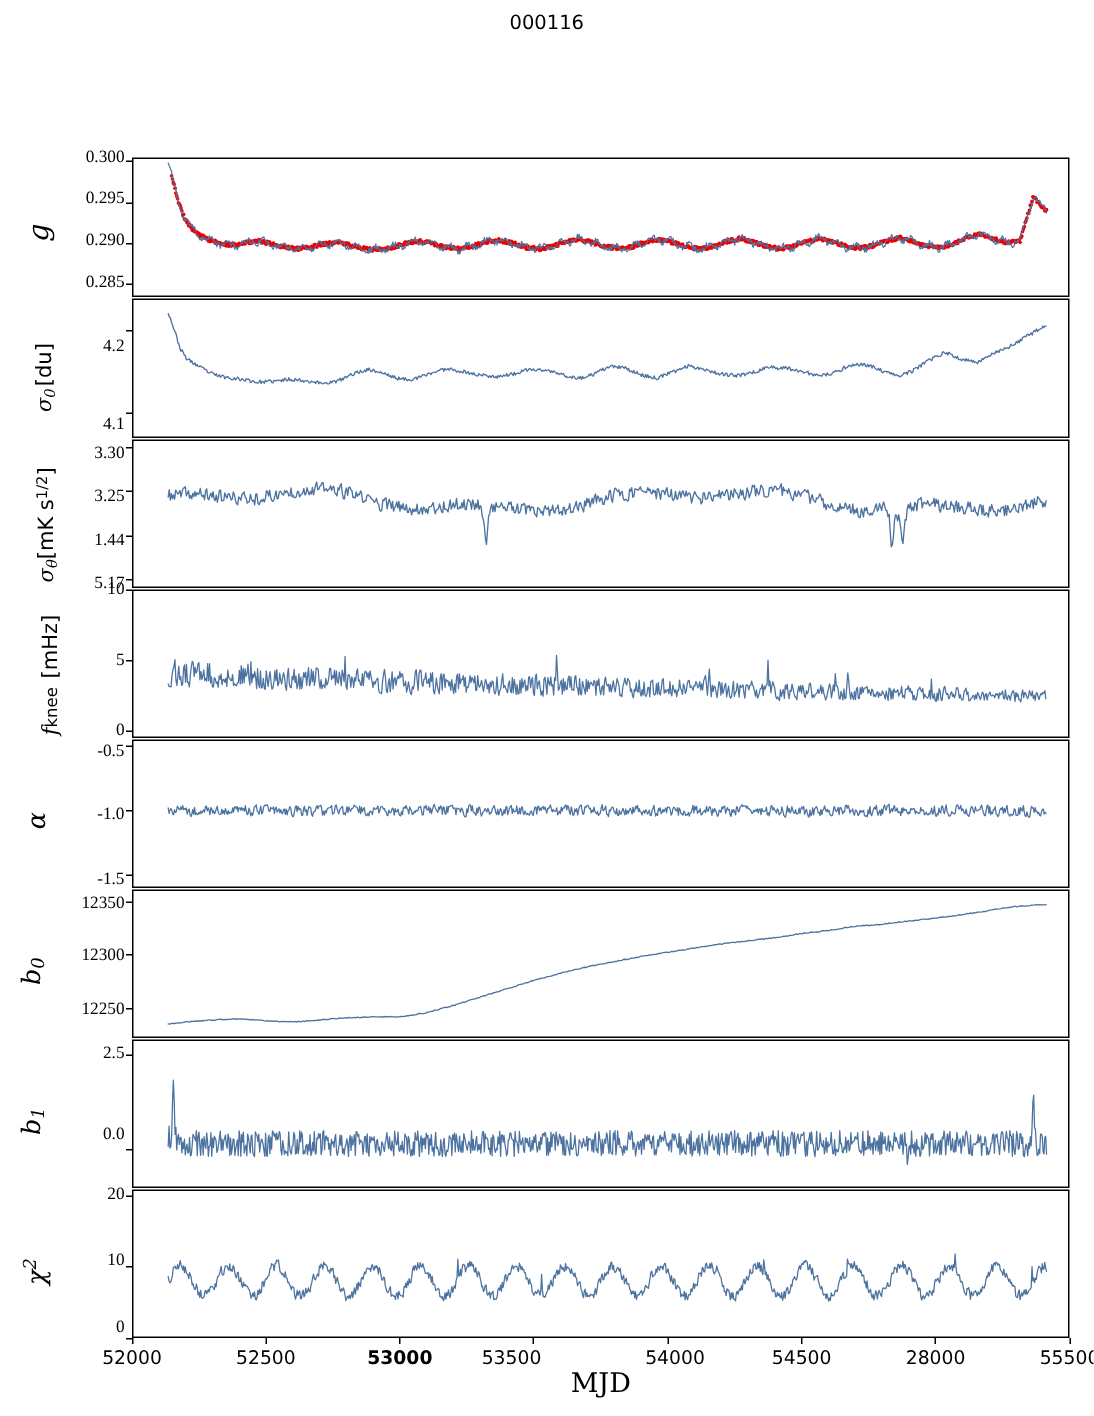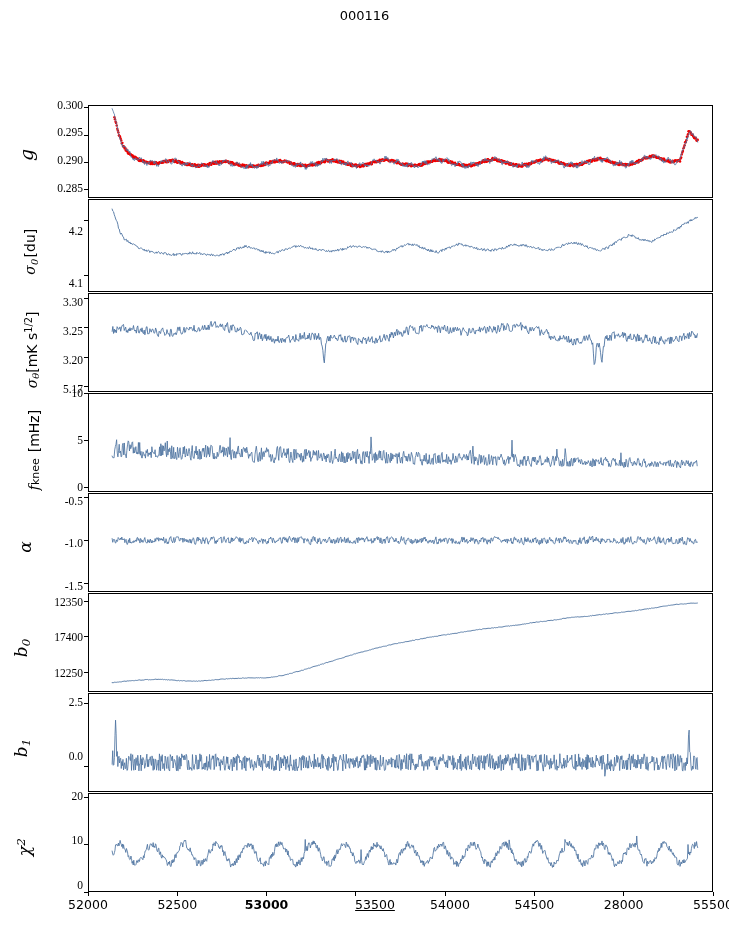--- a/index.html
+++ b/index.html
@@ -1159,21 +1159,21 @@
         <path d="M23.21 38.10 L23.93 33.13 L24.64 40.28 L25.36 35.76 L26.07 39.27 L26.79 36.67 L27.50 39.54 L28.21 33.37 L28.93 34.55 L29.64 36.04 L30.36 35.46 L31.07 33.57 L31.79 38.06 L32.50 34.58 L33.21 32.10 L33.93 31.84 L34.64 31.07 L35.36 37.28 L36.07 35.56 L36.79 33.81 L37.50 38.98 L38.21 37.09 L38.93 39.41 L39.64 35.60 L40.36 37.77 L41.07 34.41 L41.79 37.45 L42.50 35.16 L43.21 36.29 L43.93 35.69 L44.64 32.17 L45.36 36.67 L46.07 37.83 L46.79 36.74 L47.50 39.96 L48.21 34.03 L48.93 32.54 L49.64 39.09 L50.36 39.97 L51.07 37.20 L51.79 35.47 L52.50 38.42 L53.21 34.51 L53.93 39.52 L54.64 40.48 L55.36 36.84 L56.07 41.65 L56.79 38.15 L57.50 33.64 L58.21 33.33 L58.93 40.77 L59.64 40.53 L60.36 40.43 L61.07 35.38 L61.79 37.50 L62.50 38.94 L63.21 36.07 L63.93 35.77 L64.64 37.95 L65.36 40.12 L66.07 39.41 L66.79 34.66 L67.50 36.72 L68.21 40.43 L68.93 42.61 L69.64 43.47 L70.36 38.00 L71.07 38.88 L71.79 40.35 L72.50 36.41 L73.21 35.73 L73.93 34.59 L74.64 38.23 L75.36 38.85 L76.07 42.28 L76.79 41.48 L77.50 41.05 L78.21 36.35 L78.93 39.43 L79.64 40.94 L80.36 40.30 L81.07 43.38 L81.79 36.10 L82.50 36.08 L83.21 42.15 L83.93 43.36 L84.64 41.61 L85.36 40.13 L86.07 41.22 L86.79 39.47 L87.50 41.60 L88.21 39.20 L88.93 33.98 L89.64 34.09 L90.36 37.43 L91.07 33.54 L91.79 38.46 L92.50 40.58 L93.21 41.07 L93.93 39.77 L94.64 37.22 L95.36 33.91 L96.07 39.45 L96.79 38.82 L97.50 34.71 L98.21 34.20 L98.93 35.11 L99.64 36.31 L100.36 36.80 L101.07 33.70 L101.79 35.12 L102.50 33.93 L103.21 35.08 L103.93 37.41 L104.64 37.16 L105.36 31.97 L106.07 38.04 L106.79 36.88 L107.50 38.57 L108.21 38.57 L108.93 37.65 L109.64 34.51 L110.36 34.27 L111.07 38.05 L111.79 36.88 L112.50 36.01 L113.21 35.36 L113.93 32.33 L114.64 36.64 L115.36 35.89 L116.07 31.71 L116.79 34.32 L117.50 36.69 L118.21 34.33 L118.93 36.09 L119.64 31.63 L120.36 36.56 L121.07 33.46 L121.79 30.06 L122.50 27.91 L123.21 33.16 L123.93 32.94 L124.64 30.76 L125.36 30.27 L126.07 28.31 L126.79 28.35 L127.50 34.14 L128.21 33.00 L128.93 32.48 L129.64 34.22 L130.36 32.95 L131.07 32.46 L131.79 30.44 L132.50 33.64 L133.21 31.37 L133.93 30.92 L134.64 35.38 L135.36 36.04 L136.07 37.31 L136.79 31.75 L137.50 33.32 L138.21 30.32 L138.93 29.13 L139.64 35.67 L140.36 39.29 L141.07 39.42 L141.79 33.94 L142.50 31.92 L143.21 37.06 L143.93 31.76 L144.64 31.34 L145.36 32.96 L146.07 33.63 L146.79 38.54 L147.50 38.20 L148.21 38.83 L148.93 34.58 L149.64 37.67 L150.36 36.12 L151.07 36.65 L151.79 33.89 L152.50 35.13 L153.21 41.41 L153.93 41.70 L154.64 40.79 L155.36 40.96 L156.07 37.35 L156.79 36.52 L157.50 37.30 L158.21 37.70 L158.93 38.99 L159.64 39.65 L160.36 40.46 L161.07 41.73 L161.79 40.91 L162.50 38.97 L163.21 42.27 L163.93 42.99 L164.64 46.85 L165.36 47.81 L166.07 47.00 L166.79 39.88 L167.50 40.60 L168.21 39.04 L168.93 38.67 L169.64 46.16 L170.36 42.18 L171.07 39.57 L171.79 42.27 L172.50 45.89 L173.21 41.09 L173.93 47.76 L174.64 45.38 L175.36 44.23 L176.07 41.48 L176.79 45.58 L177.50 41.07 L178.21 47.68 L178.93 43.44 L179.64 46.18 L180.36 42.58 L181.07 46.85 L181.79 46.76 L182.50 43.23 L183.21 48.53 L183.93 48.57 L184.64 45.53 L185.36 47.13 L186.07 50.25 L186.79 46.16 L187.50 48.14 L188.21 46.37 L188.93 48.01 L189.64 43.03 L190.36 49.18 L191.07 49.52 L191.79 47.02 L192.50 45.36 L193.21 49.78 L193.93 45.04 L194.64 45.77 L195.36 48.56 L196.07 46.26 L196.79 49.43 L197.50 45.19 L198.21 44.62 L198.93 44.62 L199.64 43.67 L200.36 41.91 L201.07 45.86 L201.79 49.54 L202.50 47.16 L203.21 46.48 L203.93 46.26 L204.64 42.88 L205.36 45.42 L206.07 48.27 L206.79 48.72 L207.50 41.39 L208.21 46.57 L208.93 46.48 L209.64 47.03 L210.36 48.23 L211.07 44.38 L211.79 40.09 L212.50 46.27 L213.21 44.23 L213.93 42.06 L214.64 45.47 L215.36 43.56 L216.07 39.12 L216.79 46.27 L217.50 45.96 L218.21 44.76 L218.93 45.92 L219.64 41.88 L220.36 45.29 L221.07 40.04 L221.79 46.44 L222.50 46.81 L223.21 42.07 L223.93 39.67 L224.64 40.79 L225.36 41.78 L226.07 46.42 L226.79 40.08 L227.50 42.38 L228.21 46.69 L228.93 42.62 L229.64 45.42 L230.36 40.16 L231.07 46.58 L231.79 44.06 L232.50 44.70 L233.21 51.18 L233.93 53.21 L234.64 57.59 L235.36 66.17 L236.07 70.29 L236.79 60.58 L237.50 50.96 L238.21 49.65 L238.93 45.23 L239.64 43.03 L240.36 48.01 L241.07 43.54 L241.79 48.07 L242.50 41.88 L243.21 44.55 L243.93 44.93 L244.64 44.93 L245.36 44.02 L246.07 41.96 L246.79 43.64 L247.50 45.90 L248.21 44.91 L248.93 47.37 L249.64 47.43 L250.36 43.98 L251.07 41.71 L251.79 42.99 L252.50 41.45 L253.21 47.21 L253.93 44.51 L254.64 48.76 L255.36 48.87 L256.07 46.18 L256.79 42.82 L257.50 49.10 L258.21 48.93 L258.93 47.02 L259.64 43.19 L260.36 43.63 L261.07 42.48 L261.79 43.33 L262.50 49.54 L263.21 44.21 L263.93 45.15 L264.64 43.85 L265.36 47.54 L266.07 44.71 L266.79 45.18 L267.50 45.16 L268.21 49.60 L268.93 50.01 L269.64 51.65 L270.36 45.42 L271.07 45.81 L271.79 46.66 L272.50 49.06 L273.21 47.88 L273.93 50.51 L274.64 45.93 L275.36 44.02 L276.07 46.33 L276.79 46.36 L277.50 44.92 L278.21 50.80 L278.93 46.89 L279.64 47.15 L280.36 43.71 L281.07 48.23 L281.79 49.05 L282.50 45.69 L283.21 45.69 L283.93 43.47 L284.64 49.52 L285.36 48.69 L286.07 48.02 L286.79 50.50 L287.50 45.13 L288.21 45.19 L288.93 49.87 L289.64 46.75 L290.36 46.70 L291.07 45.73 L291.79 42.55 L292.50 48.84 L293.21 48.20 L293.93 48.49 L294.64 45.19 L295.36 44.21 L296.07 41.10 L296.79 45.70 L297.50 47.32 L298.21 42.35 L298.93 41.97 L299.64 44.56 L300.36 46.33 L301.07 48.30 L301.79 40.79 L302.50 44.21 L303.21 38.96 L303.93 41.91 L304.64 39.39 L305.36 44.90 L306.07 41.70 L306.79 38.97 L307.50 42.69 L308.21 38.08 L308.93 35.96 L309.64 42.03 L310.36 37.42 L311.07 38.34 L311.79 41.18 L312.50 38.96 L313.21 39.06 L313.93 43.17 L314.64 43.14 L315.36 39.89 L316.07 37.28 L316.79 40.05 L317.50 39.14 L318.21 33.91 L318.93 33.66 L319.64 39.46 L320.36 41.68 L321.07 36.34 L321.79 32.45 L322.50 32.13 L323.21 33.56 L323.93 34.36 L324.64 33.26 L325.36 37.29 L326.07 35.09 L326.79 34.31 L327.50 38.84 L328.21 40.38 L328.93 39.75 L329.64 40.00 L330.36 40.84 L331.07 40.38 L331.79 32.73 L332.50 34.15 L333.21 31.74 L333.93 38.16 L334.64 37.67 L335.36 32.56 L336.07 32.82 L336.79 32.92 L337.50 33.54 L338.21 32.63 L338.93 31.15 L339.64 33.32 L340.36 34.05 L341.07 34.60 L341.79 34.24 L342.50 35.11 L343.21 34.81 L343.93 31.68 L344.64 33.71 L345.36 32.62 L346.07 35.41 L346.79 35.97 L347.50 33.34 L348.21 34.92 L348.93 33.83 L349.64 39.22 L350.36 32.56 L351.07 32.61 L351.79 35.85 L352.50 39.66 L353.21 34.37 L353.93 33.65 L354.64 33.94 L355.36 36.49 L356.07 33.41 L356.79 31.73 L357.50 36.65 L358.21 38.02 L358.93 37.60 L359.64 32.91 L360.36 39.27 L361.07 40.55 L361.79 38.73 L362.50 34.30 L363.21 39.17 L363.93 39.62 L364.64 36.03 L365.36 34.22 L366.07 38.60 L366.79 35.20 L367.50 33.85 L368.21 36.62 L368.93 37.59 L369.64 34.05 L370.36 37.27 L371.07 35.87 L371.79 35.28 L372.50 36.98 L373.21 42.17 L373.93 39.21 L374.64 36.46 L375.36 34.37 L376.07 36.16 L376.79 37.45 L377.50 38.21 L378.21 39.28 L378.93 39.03 L379.64 42.77 L380.36 41.64 L381.07 35.25 L381.79 35.38 L382.50 39.60 L383.21 39.31 L383.93 39.02 L384.64 35.13 L385.36 34.80 L386.07 37.34 L386.79 40.13 L387.50 40.89 L388.21 36.88 L388.93 37.62 L389.64 37.20 L390.36 36.46 L391.07 37.83 L391.79 33.57 L392.50 38.91 L393.21 35.38 L393.93 34.56 L394.64 37.03 L395.36 36.94 L396.07 34.22 L396.79 33.03 L397.50 35.13 L398.21 40.09 L398.93 39.51 L399.64 33.68 L400.36 36.45 L401.07 38.34 L401.79 32.57 L402.50 33.78 L403.21 35.53 L403.93 35.85 L404.64 39.10 L405.36 37.24 L406.07 33.11 L406.79 36.85 L407.50 33.66 L408.21 38.45 L408.93 40.17 L409.64 37.60 L410.36 31.97 L411.07 34.24 L411.79 38.60 L412.50 36.28 L413.21 34.30 L413.93 30.07 L414.64 31.24 L415.36 30.18 L416.07 37.30 L416.79 32.32 L417.50 35.23 L418.21 36.57 L418.93 33.90 L419.64 30.02 L420.36 31.01 L421.07 32.67 L421.79 37.62 L422.50 37.92 L423.21 38.18 L423.93 37.98 L424.64 37.48 L425.36 31.68 L426.07 31.83 L426.79 31.22 L427.50 34.16 L428.21 32.44 L428.93 30.70 L429.64 31.05 L430.36 33.11 L431.07 32.52 L431.79 32.47 L432.50 30.99 L433.21 29.04 L433.93 36.97 L434.64 31.43 L435.36 33.83 L436.07 33.61 L436.79 33.58 L437.50 35.70 L438.21 32.48 L438.93 34.81 L439.64 37.53 L440.36 39.32 L441.07 40.70 L441.79 36.64 L442.50 33.92 L443.21 37.60 L443.93 37.37 L444.64 33.97 L445.36 35.43 L446.07 37.69 L446.79 35.24 L447.50 34.93 L448.21 34.12 L448.93 33.18 L449.64 33.69 L450.36 34.98 L451.07 33.33 L451.79 36.38 L452.50 42.39 L453.21 38.73 L453.93 36.46 L454.64 39.99 L455.36 40.88 L456.07 41.66 L456.79 38.70 L457.50 39.22 L458.21 38.30 L458.93 35.99 L459.64 37.02 L460.36 40.38 L461.07 39.16 L461.79 45.13 L462.50 42.96 L463.21 46.73 L463.93 43.41 L464.64 43.48 L465.36 45.50 L466.07 45.19 L466.79 42.66 L467.50 44.48 L468.21 47.03 L468.93 47.13 L469.64 47.37 L470.36 48.15 L471.07 45.42 L471.79 47.55 L472.50 42.60 L473.21 46.31 L473.93 44.83 L474.64 45.77 L475.36 45.57 L476.07 42.11 L476.79 43.97 L477.50 46.40 L478.21 45.20 L478.93 43.21 L479.64 48.90 L480.36 48.54 L481.07 42.86 L481.79 49.68 L482.50 46.70 L483.21 48.93 L483.93 45.63 L484.64 50.59 L485.36 52.13 L486.07 51.95 L486.79 45.93 L487.50 48.48 L488.21 51.65 L488.93 45.52 L489.64 47.27 L490.36 45.15 L491.07 49.18 L491.79 49.44 L492.50 50.53 L493.21 49.01 L493.93 50.38 L494.64 48.77 L495.36 47.34 L496.07 44.76 L496.79 42.75 L497.50 47.67 L498.21 46.48 L498.93 42.55 L499.64 44.70 L500.36 47.26 L501.07 43.41 L501.79 41.45 L502.50 44.74 L503.21 47.12 L503.93 47.30 L504.64 51.39 L505.36 49.86 L506.07 61.14 L506.79 72.00 L507.50 70.63 L508.21 65.50 L508.93 54.36 L509.64 50.23 L510.36 50.90 L511.07 54.28 L511.79 50.12 L512.50 54.66 L513.21 59.90 L513.93 66.70 L514.64 69.69 L515.36 60.91 L516.07 53.54 L516.79 53.77 L517.50 45.91 L518.21 43.24 L518.93 45.90 L519.64 42.17 L520.36 47.44 L521.07 45.05 L521.79 47.48 L522.50 41.85 L523.21 42.84 L523.93 47.47 L524.64 40.11 L525.36 39.40 L526.07 39.37 L526.79 38.45 L527.50 45.51 L528.21 42.37 L528.93 41.60 L529.64 42.58 L530.36 42.88 L531.07 40.55 L531.79 42.82 L532.50 44.17 L533.21 43.44 L533.93 42.06 L534.64 42.34 L535.36 38.99 L536.07 44.43 L536.79 39.49 L537.50 42.49 L538.21 40.26 L538.93 46.82 L539.64 48.46 L540.36 44.73 L541.07 42.78 L541.79 45.95 L542.50 42.04 L543.21 40.66 L543.93 46.53 L544.64 46.15 L545.36 46.30 L546.07 46.01 L546.79 41.18 L547.50 43.73 L548.21 43.64 L548.93 48.44 L549.64 43.68 L550.36 40.71 L551.07 48.02 L551.79 41.95 L552.50 47.92 L553.21 45.49 L553.93 44.28 L554.64 46.31 L555.36 49.63 L556.07 49.48 L556.79 46.96 L557.50 45.28 L558.21 41.47 L558.93 44.82 L559.64 41.76 L560.36 47.82 L561.07 47.64 L561.79 47.98 L562.50 44.77 L563.21 48.27 L563.93 48.93 L564.64 50.86 L565.36 46.49 L566.07 43.42 L566.79 43.45 L567.50 49.84 L568.21 43.78 L568.93 50.55 L569.64 50.17 L570.36 48.77 L571.07 49.64 L571.79 51.68 L572.50 44.76 L573.21 47.75 L573.93 43.23 L574.64 45.83 L575.36 48.23 L576.07 47.79 L576.79 50.61 L577.50 51.04 L578.21 46.60 L578.93 47.34 L579.64 48.27 L580.36 45.32 L581.07 45.24 L581.79 44.73 L582.50 50.82 L583.21 43.80 L583.93 50.44 L584.64 43.92 L585.36 46.29 L586.07 48.59 L586.79 48.03 L587.50 46.42 L588.21 46.02 L588.93 42.96 L589.64 44.16 L590.36 47.47 L591.07 47.73 L591.79 48.77 L592.50 42.79 L593.21 43.15 L593.93 43.02 L594.64 47.63 L595.36 43.25 L596.07 42.60 L596.79 40.09 L597.50 46.39 L598.21 42.84 L598.93 43.87 L599.64 45.21 L600.36 40.61 L601.07 40.21 L601.79 45.80 L602.50 39.22 L603.21 43.24 L603.93 43.28 L604.64 37.85 L605.36 38.67 L606.07 39.65 L606.79 41.62 L607.50 41.27 L608.21 44.93 L608.93 42.20 L609.64 44.60 L610.36 40.59" fill="none" stroke="#4c72a0" stroke-width="0.9" stroke-linejoin="round" stroke-linecap="round"></path>
       </svg>
   </div>
   <div class="ytick-wrap" style="top:296px;">
       <span class="ytick">3.30</span>
     </div>
   <div class="ytick-wrap" style="top:325px;">
       <span class="ytick">3.25</span>
     </div>
   <div class="ytick-wrap" style="top:354px;">
-      <span class="ytick">3.20</span>
+      <span class="ytick">1.44</span>
     </div>
   <div class="ytick-wrap" style="top:383px;">
       <span class="ytick">5.17</span>
     </div>
   <div class="ylabel" style="left:-50px; top:341px; width:165px; transform:rotate(-90deg); font-size:14px; font-style:normal;">
     <span style="font-family:'DejaVu Serif',serif; font-style:italic;">σ<sub>θ</sub></span><span style="font-family:'DejaVu Sans',sans-serif;">[mK s<sup>1/2</sup>]</span>
   </div>
 
   <div class="panel" id="panel-fknee" style="top:393px; height:99px;">
     <svg viewBox="0 0 625 99" preserveAspectRatio="none">
@@ -1211,21 +1211,21 @@
 
   <div class="panel" id="panel-b0" style="top:593px; height:99px;">
     <svg viewBox="0 0 625 99" preserveAspectRatio="none">
         <path d="M23.21 90.47 L24.29 90.57 L25.36 90.06 L26.43 90.13 L27.50 90.14 L28.57 89.92 L29.64 89.90 L30.71 89.64 L31.79 89.75 L32.86 89.62 L33.93 89.12 L35.00 89.05 L36.07 88.80 L37.14 89.30 L38.21 88.63 L39.29 88.82 L40.36 88.58 L41.43 88.61 L42.50 88.47 L43.57 88.33 L44.64 88.47 L45.71 88.45 L46.79 88.11 L47.86 88.25 L48.93 88.09 L50.00 87.69 L51.07 87.65 L52.14 88.11 L53.21 87.80 L54.29 87.94 L55.36 87.68 L56.43 87.31 L57.50 87.30 L58.57 87.21 L59.64 87.68 L60.71 87.41 L61.79 87.58 L62.86 87.43 L63.93 87.40 L65.00 87.34 L66.07 87.08 L67.14 86.84 L68.21 87.37 L69.29 86.96 L70.36 87.19 L71.43 87.04 L72.50 87.23 L73.57 86.95 L74.64 87.45 L75.71 87.19 L76.79 87.55 L77.86 87.36 L78.93 87.82 L80.00 87.35 L81.07 87.93 L82.14 87.63 L83.21 87.66 L84.29 87.87 L85.36 87.88 L86.43 88.06 L87.50 88.37 L88.57 88.51 L89.64 88.13 L90.71 88.69 L91.79 88.36 L92.86 88.46 L93.93 88.66 L95.00 88.32 L96.07 88.54 L97.14 88.96 L98.21 88.89 L99.29 88.66 L100.36 88.82 L101.43 88.70 L102.50 88.88 L103.57 89.07 L104.64 88.79 L105.71 88.88 L106.79 89.08 L107.86 88.75 L108.93 89.18 L110.00 88.64 L111.07 88.84 L112.14 88.98 L113.21 88.45 L114.29 88.82 L115.36 88.37 L116.43 88.14 L117.50 88.42 L118.57 88.39 L119.64 88.15 L120.71 88.03 L121.79 88.23 L122.86 87.96 L123.93 87.76 L125.00 87.90 L126.07 87.61 L127.14 87.25 L128.21 87.48 L129.29 87.45 L130.36 87.47 L131.43 86.94 L132.50 86.81 L133.57 86.72 L134.64 86.79 L135.71 86.97 L136.79 86.89 L137.86 86.35 L138.93 86.69 L140.00 86.46 L141.07 86.43 L142.14 86.13 L143.21 86.48 L144.29 85.96 L145.36 86.29 L146.43 86.34 L147.50 86.03 L148.57 86.36 L149.64 85.81 L150.71 86.15 L151.79 86.08 L152.86 86.16 L153.93 85.60 L155.00 85.72 L156.07 85.98 L157.14 85.76 L158.21 85.88 L159.29 85.53 L160.36 85.44 L161.43 85.61 L162.50 85.59 L163.57 85.60 L164.64 85.66 L165.71 85.72 L166.79 85.73 L167.86 85.40 L168.93 85.64 L170.00 85.40 L171.07 85.71 L172.14 85.27 L173.21 85.64 L174.29 85.59 L175.36 85.74 L176.43 85.68 L177.50 85.66 L178.57 85.37 L179.64 85.44 L180.71 85.25 L181.79 85.29 L182.86 84.74 L183.93 84.89 L185.00 84.64 L186.07 84.56 L187.14 84.38 L188.21 84.34 L189.29 84.10 L190.36 83.40 L191.43 83.32 L192.50 83.44 L193.57 83.41 L194.64 83.26 L195.71 82.87 L196.79 82.38 L197.86 82.28 L198.93 81.88 L200.00 81.91 L201.07 81.13 L202.14 81.02 L203.21 81.02 L204.29 80.71 L205.36 79.94 L206.43 79.74 L207.50 79.35 L208.57 79.08 L209.64 79.35 L210.71 78.79 L211.79 78.75 L212.86 77.89 L213.93 77.92 L215.00 77.85 L216.07 76.92 L217.14 76.75 L218.21 76.50 L219.29 76.19 L220.36 75.61 L221.43 75.78 L222.50 75.29 L223.57 74.69 L224.64 74.31 L225.71 73.86 L226.79 73.77 L227.86 73.37 L228.93 73.37 L230.00 72.65 L231.07 72.77 L232.14 71.89 L233.21 71.71 L234.29 71.29 L235.36 71.42 L236.43 70.63 L237.50 70.20 L238.57 69.80 L239.64 70.04 L240.71 69.12 L241.79 69.19 L242.86 68.68 L243.93 68.67 L245.00 68.17 L246.07 67.67 L247.14 67.30 L248.21 66.81 L249.29 66.54 L250.36 66.28 L251.43 65.94 L252.50 65.82 L253.57 65.55 L254.64 65.09 L255.71 64.96 L256.79 64.14 L257.86 63.72 L258.93 63.50 L260.00 63.29 L261.07 62.95 L262.14 62.43 L263.21 62.44 L264.29 62.12 L265.36 61.41 L266.43 61.04 L267.50 61.09 L268.57 60.42 L269.64 60.36 L270.71 59.85 L271.79 59.80 L272.86 59.24 L273.93 59.24 L275.00 59.11 L276.07 58.49 L277.14 58.28 L278.21 58.14 L279.29 57.87 L280.36 57.63 L281.43 57.08 L282.50 57.02 L283.57 56.47 L284.64 56.13 L285.71 56.07 L286.79 55.40 L287.86 55.26 L288.93 55.06 L290.00 55.08 L291.07 54.31 L292.14 54.36 L293.21 54.12 L294.29 53.71 L295.36 53.38 L296.43 53.35 L297.50 53.20 L298.57 53.11 L299.64 52.41 L300.71 52.07 L301.79 51.87 L302.86 52.06 L303.93 51.44 L305.00 51.13 L306.07 50.86 L307.14 50.66 L308.21 50.67 L309.29 50.68 L310.36 49.99 L311.43 49.89 L312.50 49.78 L313.57 49.53 L314.64 49.61 L315.71 49.23 L316.79 48.97 L317.86 48.54 L318.93 48.66 L320.00 48.44 L321.07 48.30 L322.14 47.84 L323.21 47.98 L324.29 47.24 L325.36 47.37 L326.43 47.40 L327.50 46.60 L328.57 46.44 L329.64 46.62 L330.71 46.48 L331.79 46.23 L332.86 45.55 L333.93 45.67 L335.00 45.63 L336.07 45.09 L337.14 45.28 L338.21 44.82 L339.29 44.30 L340.36 44.34 L341.43 44.11 L342.50 43.97 L343.57 43.98 L344.64 43.56 L345.71 43.69 L346.79 43.20 L347.86 43.24 L348.93 43.14 L350.00 43.14 L351.07 42.38 L352.14 42.57 L353.21 42.10 L354.29 41.97 L355.36 41.73 L356.43 41.59 L357.50 41.82 L358.57 41.71 L359.64 41.15 L360.71 41.05 L361.79 41.25 L362.86 40.73 L363.93 40.69 L365.00 40.30 L366.07 40.42 L367.14 40.06 L368.21 40.18 L369.29 40.11 L370.36 39.47 L371.43 39.53 L372.50 39.04 L373.57 38.84 L374.64 38.94 L375.71 38.87 L376.79 38.37 L377.86 38.48 L378.93 38.20 L380.00 37.87 L381.07 37.88 L382.14 37.75 L383.21 37.72 L384.29 37.28 L385.36 37.12 L386.43 37.09 L387.50 36.89 L388.57 36.45 L389.64 36.55 L390.71 36.28 L391.79 35.99 L392.86 36.17 L393.93 36.25 L395.00 35.54 L396.07 35.43 L397.14 35.39 L398.21 35.46 L399.29 35.17 L400.36 35.00 L401.43 34.99 L402.50 35.18 L403.57 34.67 L404.64 34.53 L405.71 34.79 L406.79 34.20 L407.86 34.49 L408.93 34.24 L410.00 34.23 L411.07 33.65 L412.14 33.72 L413.21 33.76 L414.29 33.76 L415.36 33.49 L416.43 33.18 L417.50 32.96 L418.57 32.74 L419.64 32.81 L420.71 32.46 L421.79 32.94 L422.86 32.34 L423.93 32.43 L425.00 32.15 L426.07 32.01 L427.14 32.17 L428.21 31.61 L429.29 31.94 L430.36 31.57 L431.43 31.59 L432.50 31.36 L433.57 31.26 L434.64 30.80 L435.71 30.85 L436.79 30.48 L437.86 30.65 L438.93 30.21 L440.00 30.18 L441.07 30.06 L442.14 29.63 L443.21 29.20 L444.29 29.60 L445.36 29.06 L446.43 29.05 L447.50 29.15 L448.57 28.42 L449.64 28.66 L450.71 28.66 L451.79 28.53 L452.86 27.93 L453.93 28.05 L455.00 28.21 L456.07 27.95 L457.14 27.89 L458.21 27.89 L459.29 27.62 L460.36 27.07 L461.43 27.07 L462.50 27.09 L463.57 26.74 L464.64 27.08 L465.71 26.80 L466.79 26.28 L467.86 26.42 L468.93 26.43 L470.00 26.11 L471.07 26.11 L472.14 25.83 L473.21 25.66 L474.29 25.54 L475.36 24.84 L476.43 24.81 L477.50 24.93 L478.57 24.77 L479.64 24.27 L480.71 24.35 L481.79 24.18 L482.86 24.22 L483.93 23.78 L485.00 23.74 L486.07 23.73 L487.14 23.64 L488.21 23.41 L489.29 23.49 L490.36 23.18 L491.43 23.48 L492.50 23.46 L493.57 23.26 L494.64 23.23 L495.71 23.21 L496.79 22.80 L497.86 22.94 L498.93 22.94 L500.00 22.93 L501.07 22.67 L502.14 22.58 L503.21 22.08 L504.29 22.41 L505.36 21.69 L506.43 22.06 L507.50 21.84 L508.57 21.66 L509.64 21.34 L510.71 21.46 L511.79 20.92 L512.86 21.19 L513.93 21.18 L515.00 20.95 L516.07 20.55 L517.14 20.76 L518.21 20.45 L519.29 20.07 L520.36 20.51 L521.43 20.23 L522.50 20.06 L523.57 19.88 L524.64 19.95 L525.71 19.59 L526.79 19.34 L527.86 19.12 L528.93 19.11 L530.00 19.34 L531.07 19.11 L532.14 19.03 L533.21 18.97 L534.29 18.45 L535.36 18.59 L536.43 18.47 L537.50 18.39 L538.57 18.06 L539.64 17.86 L540.71 17.68 L541.79 17.63 L542.86 17.83 L543.93 17.60 L545.00 17.35 L546.07 17.27 L547.14 17.24 L548.21 16.73 L549.29 17.06 L550.36 16.77 L551.43 16.41 L552.50 16.08 L553.57 16.43 L554.64 16.06 L555.71 15.88 L556.79 15.58 L557.86 15.30 L558.93 15.45 L560.00 14.93 L561.07 15.33 L562.14 14.71 L563.21 14.94 L564.29 14.35 L565.36 14.42 L566.43 14.37 L567.50 14.17 L568.57 13.88 L569.64 14.03 L570.71 13.64 L571.79 13.40 L572.86 13.03 L573.93 12.89 L575.00 12.64 L576.07 12.43 L577.14 12.36 L578.21 12.30 L579.29 12.19 L580.36 12.05 L581.43 11.54 L582.50 11.66 L583.57 11.42 L584.64 11.27 L585.71 11.24 L586.79 10.97 L587.86 10.89 L588.93 10.42 L590.00 10.46 L591.07 10.75 L592.14 10.50 L593.21 10.19 L594.29 10.10 L595.36 10.22 L596.43 10.31 L597.50 10.06 L598.57 10.13 L599.64 9.98 L600.71 9.60 L601.79 9.57 L602.86 9.50 L603.93 9.22 L605.00 9.41 L606.07 9.27 L607.14 9.43 L608.21 9.44 L609.29 9.39 L610.36 9.24" fill="none" stroke="#4c72a0" stroke-width="0.9" stroke-linejoin="round" stroke-linecap="round"></path>
       </svg>
   </div>
   <div class="ytick-wrap" style="top:596px;">
       <span class="ytick">12350</span>
     </div>
   <div class="ytick-wrap" style="top:631px;">
-      <span class="ytick">17400</span>
+      <span class="ytick">12300</span>
     </div>
   <div class="ytick-wrap" style="top:667px;">
       <span class="ytick">12250</span>
     </div>
   <div class="ylabel" style="left:-8px; top:637px; width:60px; transform:rotate(-90deg); font-size:17px; font-family:'DejaVu Serif',serif; font-style:italic;">b<sub>0</sub></div>
 
   <div class="panel" id="panel-b1" style="top:693px; height:99px;">
     <svg viewBox="0 0 625 99" preserveAspectRatio="none">
         <path d="M23.21 71.71 L23.79 57.86 L24.36 72.78 L24.93 72.13 L25.50 64.81 L26.07 42.48 L26.64 26.69 L27.21 40.03 L27.79 63.60 L28.36 58.72 L28.93 74.08 L29.50 65.67 L30.07 63.52 L30.64 70.38 L31.21 65.98 L31.79 65.57 L32.36 76.04 L32.93 68.86 L33.50 73.18 L34.07 66.74 L34.64 77.46 L35.21 72.86 L35.79 70.12 L36.36 76.25 L36.93 75.51 L37.50 65.60 L38.07 78.08 L38.64 77.59 L39.21 71.72 L39.79 63.53 L40.36 64.84 L40.93 65.96 L41.50 67.96 L42.07 60.96 L42.64 77.98 L43.21 64.74 L43.79 61.95 L44.36 70.79 L44.93 77.84 L45.50 67.13 L46.07 66.47 L46.64 77.46 L47.21 65.00 L47.79 70.33 L48.36 73.04 L48.93 62.50 L49.50 68.16 L50.07 78.47 L50.64 71.47 L51.21 71.46 L51.79 62.30 L52.36 78.40 L52.93 66.08 L53.50 72.50 L54.07 64.75 L54.64 66.19 L55.21 67.83 L55.79 75.84 L56.36 74.00 L56.93 69.97 L57.50 65.59 L58.07 61.37 L58.64 74.24 L59.21 66.75 L59.79 74.24 L60.36 68.02 L60.93 66.16 L61.50 63.98 L62.07 70.31 L62.64 72.95 L63.21 63.17 L63.79 65.71 L64.36 77.94 L64.93 66.14 L65.50 77.06 L66.07 72.56 L66.64 66.64 L67.21 67.06 L67.79 77.75 L68.36 73.47 L68.93 70.58 L69.50 67.34 L70.07 78.03 L70.64 61.08 L71.21 65.28 L71.79 78.34 L72.36 63.61 L72.93 68.77 L73.50 61.97 L74.07 76.31 L74.64 72.59 L75.21 70.90 L75.79 78.10 L76.36 63.34 L76.93 66.16 L77.50 70.58 L78.07 76.13 L78.64 64.62 L79.21 64.02 L79.79 75.73 L80.36 77.67 L80.93 78.61 L81.50 61.85 L82.07 63.59 L82.64 64.48 L83.21 68.27 L83.79 63.31 L84.36 75.53 L84.93 70.35 L85.50 66.70 L86.07 67.47 L86.64 70.29 L87.21 74.19 L87.79 78.33 L88.36 62.69 L88.93 78.07 L89.50 78.40 L90.07 66.10 L90.64 64.01 L91.21 76.65 L91.79 65.46 L92.36 73.64 L92.93 61.11 L93.50 62.27 L94.07 64.78 L94.64 63.12 L95.21 67.24 L95.79 62.64 L96.36 67.14 L96.93 65.91 L97.50 61.58 L98.07 63.26 L98.64 74.47 L99.21 77.44 L99.79 67.73 L100.36 71.62 L100.93 77.16 L101.50 74.74 L102.07 76.04 L102.64 75.47 L103.21 78.03 L103.79 61.81 L104.36 71.19 L104.93 75.58 L105.50 77.01 L106.07 71.75 L106.64 71.24 L107.21 62.22 L107.79 64.08 L108.36 76.91 L108.93 76.46 L109.50 67.17 L110.07 76.59 L110.64 73.41 L111.21 61.06 L111.79 68.69 L112.36 62.08 L112.93 64.01 L113.50 76.89 L114.07 74.71 L114.64 76.54 L115.21 71.42 L115.79 70.52 L116.36 77.28 L116.93 70.25 L117.50 74.68 L118.07 63.69 L118.64 77.97 L119.21 76.18 L119.79 68.95 L120.36 74.82 L120.93 61.66 L121.50 76.01 L122.07 76.97 L122.64 66.14 L123.21 66.74 L123.79 63.01 L124.36 65.91 L124.93 63.14 L125.50 77.23 L126.07 74.44 L126.64 61.78 L127.21 61.07 L127.79 73.90 L128.36 65.29 L128.93 64.63 L129.50 67.58 L130.07 65.66 L130.64 73.55 L131.21 69.75 L131.79 77.96 L132.36 66.90 L132.93 69.96 L133.50 68.50 L134.07 72.19 L134.64 66.06 L135.21 63.55 L135.79 75.51 L136.36 77.87 L136.93 74.69 L137.50 70.77 L138.07 64.02 L138.64 70.85 L139.21 64.30 L139.79 76.37 L140.36 73.39 L140.93 77.37 L141.50 72.25 L142.07 70.77 L142.64 66.65 L143.21 69.70 L143.79 78.48 L144.36 67.35 L144.93 64.29 L145.50 74.41 L146.07 65.12 L146.64 70.77 L147.21 67.83 L147.79 63.64 L148.36 77.88 L148.93 61.67 L149.50 62.06 L150.07 64.95 L150.64 63.62 L151.21 70.14 L151.79 67.45 L152.36 68.51 L152.93 68.55 L153.50 77.01 L154.07 71.25 L154.64 65.06 L155.21 64.94 L155.79 75.64 L156.36 63.21 L156.93 75.92 L157.50 78.36 L158.07 65.06 L158.64 68.84 L159.21 65.36 L159.79 67.06 L160.36 67.63 L160.93 65.04 L161.50 70.87 L162.07 75.76 L162.64 67.80 L163.21 67.04 L163.79 74.32 L164.36 72.11 L164.93 77.92 L165.50 75.93 L166.07 68.65 L166.64 69.61 L167.21 72.92 L167.79 75.24 L168.36 69.45 L168.93 66.67 L169.50 62.32 L170.07 68.81 L170.64 73.19 L171.21 65.21 L171.79 73.22 L172.36 74.63 L172.93 67.92 L173.50 72.83 L174.07 78.09 L174.64 61.28 L175.21 66.95 L175.79 70.73 L176.36 69.99 L176.93 61.97 L177.50 74.31 L178.07 75.07 L178.64 71.09 L179.21 74.20 L179.79 68.36 L180.36 75.10 L180.93 76.27 L181.50 63.23 L182.07 64.93 L182.64 65.82 L183.21 76.97 L183.79 64.94 L184.36 66.72 L184.93 75.00 L185.50 78.28 L186.07 73.94 L186.64 77.75 L187.21 68.65 L187.79 77.34 L188.36 62.31 L188.93 66.97 L189.50 67.68 L190.07 61.20 L190.64 68.21 L191.21 78.55 L191.79 68.46 L192.36 64.46 L192.93 75.54 L193.50 66.09 L194.07 70.59 L194.64 66.08 L195.21 73.30 L195.79 62.72 L196.36 65.91 L196.93 64.15 L197.50 77.08 L198.07 66.62 L198.64 70.88 L199.21 63.68 L199.79 74.86 L200.36 72.17 L200.93 78.28 L201.50 70.49 L202.07 62.11 L202.64 73.31 L203.21 72.11 L203.79 74.27 L204.36 77.76 L204.93 77.41 L205.50 67.11 L206.07 74.36 L206.64 78.55 L207.21 68.83 L207.79 66.26 L208.36 76.45 L208.93 78.44 L209.50 74.36 L210.07 75.20 L210.64 72.51 L211.21 64.55 L211.79 65.91 L212.36 66.00 L212.93 77.88 L213.50 63.90 L214.07 67.14 L214.64 62.58 L215.21 75.51 L215.79 63.39 L216.36 67.05 L216.93 72.37 L217.50 75.25 L218.07 64.73 L218.64 73.53 L219.21 75.75 L219.79 68.13 L220.36 75.67 L220.93 62.99 L221.50 65.74 L222.07 69.02 L222.64 71.89 L223.21 74.45 L223.79 70.48 L224.36 68.30 L224.93 70.45 L225.50 76.16 L226.07 61.21 L226.64 74.22 L227.21 66.85 L227.79 74.30 L228.36 74.03 L228.93 68.34 L229.50 64.83 L230.07 74.71 L230.64 70.55 L231.21 73.99 L231.79 70.15 L232.36 76.49 L232.93 67.06 L233.50 61.75 L234.07 61.72 L234.64 75.56 L235.21 63.18 L235.79 66.31 L236.36 66.07 L236.93 66.87 L237.50 73.75 L238.07 72.90 L238.64 77.02 L239.21 65.67 L239.79 78.13 L240.36 63.94 L240.93 65.16 L241.50 73.86 L242.07 75.75 L242.64 73.08 L243.21 74.10 L243.79 65.37 L244.36 70.03 L244.93 61.43 L245.50 78.44 L246.07 64.05 L246.64 63.92 L247.21 68.80 L247.79 64.25 L248.36 69.96 L248.93 73.20 L249.50 77.98 L250.07 76.51 L250.64 67.45 L251.21 67.23 L251.79 62.60 L252.36 62.70 L252.93 66.30 L253.50 67.24 L254.07 67.35 L254.64 78.53 L255.21 61.42 L255.79 68.39 L256.36 68.52 L256.93 71.51 L257.50 76.20 L258.07 61.51 L258.64 68.22 L259.21 70.75 L259.79 68.33 L260.36 65.87 L260.93 74.50 L261.50 75.81 L262.07 65.73 L262.64 69.09 L263.21 66.22 L263.79 69.95 L264.36 71.81 L264.93 65.76 L265.50 75.12 L266.07 73.31 L266.64 67.56 L267.21 74.02 L267.79 65.11 L268.36 68.94 L268.93 63.78 L269.50 71.04 L270.07 75.61 L270.64 72.63 L271.21 68.47 L271.79 74.04 L272.36 65.54 L272.93 70.24 L273.50 63.70 L274.07 62.93 L274.64 64.81 L275.21 62.17 L275.79 63.49 L276.36 77.73 L276.93 65.87 L277.50 77.67 L278.07 68.85 L278.64 75.45 L279.21 61.92 L279.79 72.06 L280.36 64.09 L280.93 63.35 L281.50 64.57 L282.07 74.32 L282.64 61.91 L283.21 65.89 L283.79 71.20 L284.36 68.41 L284.93 63.34 L285.50 65.01 L286.07 69.82 L286.64 65.24 L287.21 77.24 L287.79 64.96 L288.36 77.67 L288.93 77.64 L289.50 67.36 L290.07 68.19 L290.64 71.44 L291.21 74.33 L291.79 77.47 L292.36 62.56 L292.93 73.47 L293.50 73.76 L294.07 72.69 L294.64 70.24 L295.21 64.31 L295.79 71.96 L296.36 77.92 L296.93 77.96 L297.50 76.96 L298.07 67.10 L298.64 68.79 L299.21 68.91 L299.79 72.67 L300.36 70.72 L300.93 66.40 L301.50 69.56 L302.07 71.66 L302.64 70.77 L303.21 64.88 L303.79 74.61 L304.36 66.17 L304.93 67.24 L305.50 66.72 L306.07 67.70 L306.64 74.94 L307.21 67.13 L307.79 75.63 L308.36 64.99 L308.93 62.55 L309.50 74.71 L310.07 73.31 L310.64 76.11 L311.21 61.64 L311.79 65.69 L312.36 70.19 L312.93 77.94 L313.50 66.86 L314.07 76.57 L314.64 70.00 L315.21 66.84 L315.79 69.70 L316.36 62.46 L316.93 64.36 L317.50 71.91 L318.07 76.49 L318.64 60.94 L319.21 75.45 L319.79 76.01 L320.36 77.19 L320.93 62.45 L321.50 67.11 L322.07 60.97 L322.64 77.40 L323.21 71.83 L323.79 61.07 L324.36 70.35 L324.93 66.34 L325.50 72.44 L326.07 72.00 L326.64 73.96 L327.21 77.65 L327.79 71.38 L328.36 76.05 L328.93 71.30 L329.50 73.10 L330.07 74.43 L330.64 67.10 L331.21 62.12 L331.79 66.49 L332.36 67.09 L332.93 61.24 L333.50 62.58 L334.07 73.71 L334.64 68.97 L335.21 70.38 L335.79 78.11 L336.36 73.65 L336.93 69.80 L337.50 68.46 L338.07 73.85 L338.64 70.16 L339.21 67.83 L339.79 77.02 L340.36 66.69 L340.93 66.74 L341.50 73.78 L342.07 63.70 L342.64 65.80 L343.21 68.21 L343.79 64.07 L344.36 67.17 L344.93 63.89 L345.50 69.63 L346.07 68.35 L346.64 73.10 L347.21 65.42 L347.79 64.66 L348.36 77.40 L348.93 73.99 L349.50 77.47 L350.07 73.29 L350.64 67.19 L351.21 71.71 L351.79 65.28 L352.36 64.06 L352.93 68.63 L353.50 65.46 L354.07 66.15 L354.64 67.85 L355.21 61.63 L355.79 65.51 L356.36 69.44 L356.93 71.26 L357.50 69.28 L358.07 74.67 L358.64 69.26 L359.21 67.47 L359.79 75.52 L360.36 63.07 L360.93 63.99 L361.50 67.69 L362.07 63.33 L362.64 65.41 L363.21 69.15 L363.79 71.83 L364.36 72.68 L364.93 62.79 L365.50 77.27 L366.07 65.14 L366.64 75.77 L367.21 74.16 L367.79 69.91 L368.36 74.84 L368.93 76.60 L369.50 77.16 L370.07 66.43 L370.64 69.40 L371.21 70.25 L371.79 63.41 L372.36 76.54 L372.93 61.36 L373.50 78.15 L374.07 76.47 L374.64 68.77 L375.21 74.35 L375.79 74.18 L376.36 68.84 L376.93 66.15 L377.50 76.12 L378.07 64.13 L378.64 77.68 L379.21 71.19 L379.79 67.14 L380.36 62.95 L380.93 72.53 L381.50 72.89 L382.07 76.73 L382.64 68.19 L383.21 72.31 L383.79 77.32 L384.36 68.26 L384.93 61.23 L385.50 71.27 L386.07 68.83 L386.64 66.11 L387.21 63.67 L387.79 72.72 L388.36 74.20 L388.93 70.79 L389.50 64.79 L390.07 67.76 L390.64 76.62 L391.21 62.86 L391.79 77.69 L392.36 70.10 L392.93 66.95 L393.50 62.78 L394.07 70.33 L394.64 68.90 L395.21 75.80 L395.79 67.26 L396.36 62.92 L396.93 77.32 L397.50 63.60 L398.07 70.66 L398.64 64.74 L399.21 62.72 L399.79 61.68 L400.36 67.27 L400.93 74.13 L401.50 70.78 L402.07 60.99 L402.64 75.79 L403.21 66.74 L403.79 65.02 L404.36 62.72 L404.93 75.74 L405.50 66.00 L406.07 69.46 L406.64 77.58 L407.21 70.06 L407.79 76.52 L408.36 68.27 L408.93 72.67 L409.50 71.05 L410.07 76.00 L410.64 63.75 L411.21 75.33 L411.79 71.87 L412.36 62.14 L412.93 62.37 L413.50 78.23 L414.07 67.91 L414.64 71.22 L415.21 66.44 L415.79 77.41 L416.36 69.27 L416.93 65.45 L417.50 71.85 L418.07 62.46 L418.64 70.78 L419.21 64.87 L419.79 68.57 L420.36 61.60 L420.93 63.11 L421.50 68.55 L422.07 72.91 L422.64 71.79 L423.21 65.60 L423.79 75.31 L424.36 77.71 L424.93 64.91 L425.50 70.80 L426.07 66.54 L426.64 64.35 L427.21 66.89 L427.79 61.04 L428.36 70.73 L428.93 65.04 L429.50 65.34 L430.07 68.99 L430.64 75.63 L431.21 61.01 L431.79 75.48 L432.36 76.33 L432.93 78.65 L433.50 74.26 L434.07 61.90 L434.64 78.23 L435.21 65.00 L435.79 67.51 L436.36 69.81 L436.93 77.81 L437.50 65.43 L438.07 77.37 L438.64 71.06 L439.21 69.69 L439.79 63.92 L440.36 61.85 L440.93 63.57 L441.50 72.91 L442.07 62.43 L442.64 76.69 L443.21 67.78 L443.79 65.77 L444.36 63.16 L444.93 67.50 L445.50 69.74 L446.07 66.39 L446.64 63.41 L447.21 64.27 L447.79 63.86 L448.36 61.95 L448.93 72.60 L449.50 78.55 L450.07 68.09 L450.64 77.95 L451.21 68.99 L451.79 66.33 L452.36 62.30 L452.93 69.86 L453.50 61.89 L454.07 69.17 L454.64 70.61 L455.21 75.50 L455.79 78.69 L456.36 71.93 L456.93 61.46 L457.50 74.28 L458.07 73.59 L458.64 71.69 L459.21 62.56 L459.79 68.59 L460.36 71.11 L460.93 72.09 L461.50 67.86 L462.07 76.74 L462.64 73.61 L463.21 65.76 L463.79 75.70 L464.36 68.56 L464.93 71.80 L465.50 70.95 L466.07 69.88 L466.64 62.13 L467.21 71.38 L467.79 76.88 L468.36 76.23 L468.93 67.07 L469.50 77.93 L470.07 73.57 L470.64 74.63 L471.21 75.46 L471.79 72.45 L472.36 60.95 L472.93 70.08 L473.50 69.82 L474.07 75.52 L474.64 76.11 L475.21 72.15 L475.79 73.58 L476.36 65.34 L476.93 75.76 L477.50 68.15 L478.07 67.61 L478.64 74.77 L479.21 73.36 L479.79 62.35 L480.36 70.14 L480.93 68.67 L481.50 68.49 L482.07 67.76 L482.64 65.01 L483.21 66.54 L483.79 66.60 L484.36 62.37 L484.93 71.36 L485.50 74.89 L486.07 74.49 L486.64 76.48 L487.21 74.82 L487.79 61.57 L488.36 77.78 L488.93 68.43 L489.50 74.28 L490.07 72.60 L490.64 73.67 L491.21 61.16 L491.79 73.11 L492.36 64.76 L492.93 74.20 L493.50 70.57 L494.07 69.27 L494.64 77.00 L495.21 65.97 L495.79 66.67 L496.36 74.36 L496.93 69.09 L497.50 67.76 L498.07 75.01 L498.64 64.32 L499.21 77.23 L499.79 61.82 L500.36 76.57 L500.93 62.48 L501.50 69.94 L502.07 69.52 L502.64 65.00 L503.21 73.15 L503.79 74.59 L504.36 70.46 L504.93 64.48 L505.50 75.12 L506.07 68.17 L506.64 71.47 L507.21 71.69 L507.79 74.65 L508.36 68.49 L508.93 62.42 L509.50 68.42 L510.07 65.62 L510.64 67.79 L511.21 69.43 L511.79 72.24 L512.36 73.31 L512.93 63.92 L513.50 70.63 L514.07 63.16 L514.64 76.95 L515.21 70.25 L515.79 62.32 L516.36 70.98 L516.93 70.14 L517.50 83.96 L518.07 79.66 L518.64 72.20 L519.21 71.21 L519.79 77.04 L520.36 61.28 L520.93 72.73 L521.50 70.60 L522.07 76.33 L522.64 68.86 L523.21 78.32 L523.79 67.02 L524.36 73.76 L524.93 71.93 L525.50 73.00 L526.07 78.54 L526.64 76.93 L527.21 64.50 L527.79 73.78 L528.36 72.88 L528.93 69.66 L529.50 62.28 L530.07 69.85 L530.64 63.66 L531.21 65.99 L531.79 66.12 L532.36 78.15 L532.93 68.00 L533.50 63.44 L534.07 66.87 L534.64 62.94 L535.21 76.38 L535.79 73.26 L536.36 67.62 L536.93 76.34 L537.50 74.16 L538.07 70.00 L538.64 67.90 L539.21 77.34 L539.79 67.27 L540.36 77.11 L540.93 65.36 L541.50 66.83 L542.07 61.10 L542.64 65.64 L543.21 77.46 L543.79 67.77 L544.36 63.15 L544.93 70.85 L545.50 64.46 L546.07 61.62 L546.64 74.53 L547.21 72.30 L547.79 66.41 L548.36 75.36 L548.93 75.65 L549.50 67.51 L550.07 75.30 L550.64 62.09 L551.21 66.01 L551.79 71.61 L552.36 68.26 L552.93 66.41 L553.50 76.41 L554.07 71.82 L554.64 64.47 L555.21 67.84 L555.79 71.33 L556.36 64.18 L556.93 61.13 L557.50 63.28 L558.07 68.82 L558.64 76.51 L559.21 76.77 L559.79 64.08 L560.36 77.15 L560.93 78.00 L561.50 70.62 L562.07 69.84 L562.64 70.22 L563.21 70.53 L563.79 68.63 L564.36 69.32 L564.93 63.48 L565.50 69.25 L566.07 65.62 L566.64 64.54 L567.21 77.87 L567.79 69.81 L568.36 70.15 L568.93 70.74 L569.50 65.04 L570.07 67.16 L570.64 77.40 L571.21 72.62 L571.79 77.37 L572.36 75.93 L572.93 73.94 L573.50 69.78 L574.07 69.45 L574.64 63.81 L575.21 63.23 L575.79 76.28 L576.36 64.09 L576.93 65.45 L577.50 63.19 L578.07 69.01 L578.64 72.08 L579.21 77.13 L579.79 68.32 L580.36 62.84 L580.93 61.55 L581.50 62.91 L582.07 73.05 L582.64 74.90 L583.21 66.44 L583.79 61.46 L584.36 66.29 L584.93 66.61 L585.50 75.87 L586.07 60.94 L586.64 64.46 L587.21 64.74 L587.79 78.47 L588.36 63.01 L588.93 73.95 L589.50 77.27 L590.07 72.24 L590.64 61.63 L591.21 64.72 L591.79 73.66 L592.36 72.96 L592.93 63.02 L593.50 63.11 L594.07 69.68 L594.64 65.42 L595.21 77.78 L595.79 78.68 L596.36 73.20 L596.93 70.17 L597.50 72.12 L598.07 78.03 L598.64 69.64 L599.21 73.09 L599.79 65.13 L600.36 71.33 L600.93 59.13 L601.50 41.65 L602.07 36.85 L602.64 59.20 L603.21 59.84 L603.79 71.32 L604.36 77.91 L604.93 77.46 L605.50 73.50 L606.07 76.67 L606.64 63.33 L607.21 63.42 L607.79 64.94 L608.36 75.59 L608.93 76.80 L609.50 65.87 L610.07 64.85 L610.64 76.98" fill="none" stroke="#4c72a0" stroke-width="0.85" stroke-linejoin="round" stroke-linecap="round"></path>
       </svg>
@@ -1255,30 +1255,31 @@
   <div class="ylabel" style="left:-6px; top:837px; width:60px; transform:rotate(-90deg); font-size:17px; font-family:'DejaVu Serif',serif; font-style:italic;">χ<sup>2</sup></div>
 
   <div id="xticks">
       <div class="tickmark" style="left:87.5px; top:892px; width:1px; height:4px;"></div>
       <div class="xtick" style="left:53px; top:897px;">52000</div>
       <div class="tickmark" style="left:176.78571428571428px; top:892px; width:1px; height:4px;"></div>
       <div class="xtick" style="left:142.28571428571428px; top:897px;">52500</div>
       <div class="tickmark" style="left:266.07142857142856px; top:892px; width:1px; height:4px;"></div>
       <div class="xtick" style="left:231.57142857142856px; top:897px;font-weight:bold;">53000</div>
       <div class="tickmark" style="left:355.35714285714283px; top:892px; width:1px; height:4px;"></div>
-      <div class="xtick" style="left:340px; top:897px;text-decoration:underline;">53500</div>
+      <div class="xtick" style="left:306px; top:897px;">53500</div>
       <div class="tickmark" style="left:444.6428571428571px; top:892px; width:1px; height:4px;"></div>
       <div class="xtick" style="left:415px; top:897px;">54000</div>
       <div class="tickmark" style="left:533.9285714285714px; top:892px; width:1px; height:4px;"></div>
       <div class="xtick" style="left:499.42857142857144px; top:897px;">54500</div>
       <div class="tickmark" style="left:623.2142857142857px; top:892px; width:1px; height:4px;"></div>
       <div class="xtick" style="left:588.7142857142857px; top:897px;">28000</div>
       <div class="tickmark" style="left:712.5px; top:892px; width:1px; height:4px;"></div>
       <div class="xtick" style="left:678px; top:897px;">55500</div>
     </div>
+  <div id="xlabel">MJD</div>
 
 <div class="tickmark" style="left:84px; top:189.2941176470588px; width:4px; height:1px;"></div>
     <div class="tickmark" style="left:84px; top:161.94117647058823px; width:4px; height:1px;"></div>
     <div class="tickmark" style="left:84px; top:134.58823529411765px; width:4px; height:1px;"></div>
     <div class="tickmark" style="left:84px; top:107.23529411764706px; width:4px; height:1px;"></div>
     <div class="tickmark" style="left:84px; top:275.08823529411796px; width:4px; height:1px;"></div>
     <div class="tickmark" style="left:84px; top:220.3823529411765px; width:4px; height:1px;"></div>
     <div class="tickmark" style="left:84px; top:385.6764705882354px; width:4px; height:1px;"></div>
     <div class="tickmark" style="left:84px; top:356.5588235294117px; width:4px; height:1px;"></div>
     <div class="tickmark" style="left:84px; top:327.4411764705883px; width:4px; height:1px;"></div>

